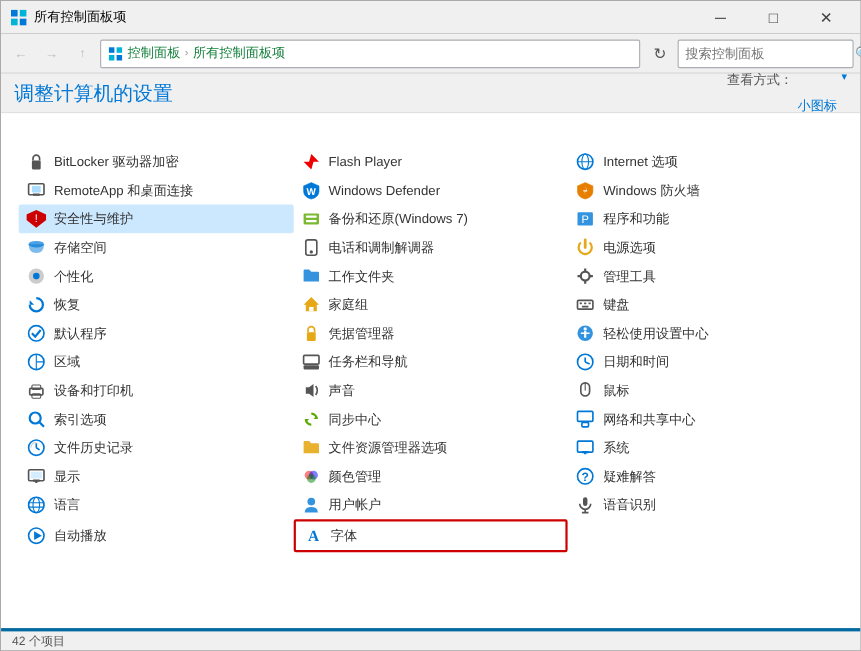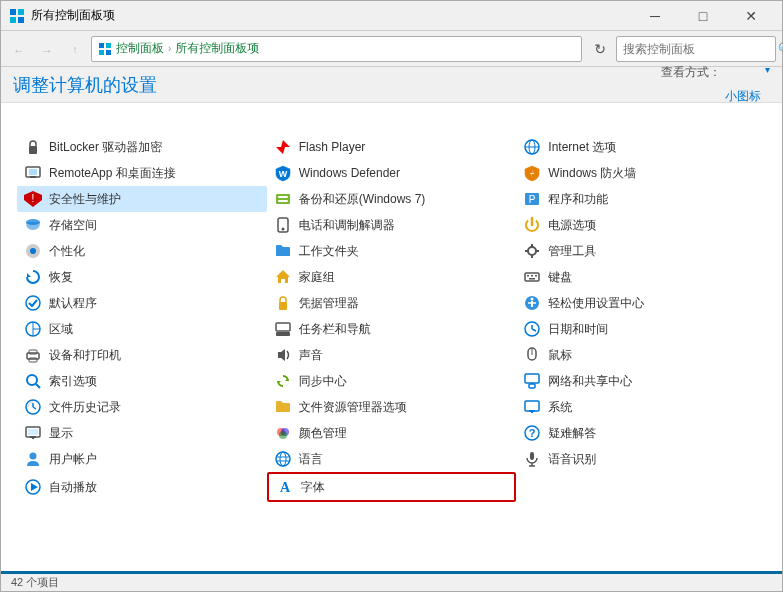--- a/index.html
+++ b/index.html
@@ -622,40 +622,40 @@
             <svg width="18" height="18" viewBox="0 0 18 18">
               <path d="M9 2 A7 7 0 1 1 2 9 A7 7 0 0 1 9 2" fill="none" stroke="#0078d7" stroke-width="1.5"></path>
               <text x="9" y="13" text-anchor="middle" fill="#0078d7" font-size="11" font-weight="bold">?</text>
             </svg>
           </div>
           <span class="cp-label">疑难解答</span>
         </div>
         <div class="cp-item">
           <div class="cp-icon">
             <svg width="18" height="18" viewBox="0 0 18 18">
-              <circle cx="9" cy="6" r="3.5" fill="#0078d7" opacity="0.8"></circle>
-              <path d="M3 16 Q3 11 9 11 Q15 11 15 16" fill="#0078d7" opacity="0.8"></path>
-            </svg>
-          </div>
-          <span class="cp-label">用户帐户</span>
-        </div>
-        <div class="cp-item">
-          <div class="cp-icon">
-            <svg width="18" height="18" viewBox="0 0 18 18">
               <circle cx="9" cy="9" r="7" fill="none" stroke="#0078d7" stroke-width="1.5"></circle>
               <ellipse cx="9" cy="9" rx="3" ry="7" fill="none" stroke="#0078d7" stroke-width="1"></ellipse>
               <line x1="2" y1="7" x2="16" y2="7" stroke="#0078d7" stroke-width="1"></line>
               <line x1="2" y1="11" x2="16" y2="11" stroke="#0078d7" stroke-width="1"></line>
             </svg>
           </div>
           <span class="cp-label">语言</span>
         </div>
         <div class="cp-item">
           <div class="cp-icon">
             <svg width="18" height="18" viewBox="0 0 18 18">
+              <circle cx="9" cy="6" r="3.5" fill="#0078d7" opacity="0.8"></circle>
+              <path d="M3 16 Q3 11 9 11 Q15 11 15 16" fill="#0078d7" opacity="0.8"></path>
+            </svg>
+          </div>
+          <span class="cp-label">用户帐户</span>
+        </div>
+        <div class="cp-item">
+          <div class="cp-icon">
+            <svg width="18" height="18" viewBox="0 0 18 18">
               <rect x="7" y="2" width="4" height="8" rx="2" fill="#555"></rect>
               <path d="M4 8 A5 5 0 0 0 14 8" fill="none" stroke="#555" stroke-width="1.5"></path>
               <line x1="9" y1="13" x2="9" y2="16" stroke="#555" stroke-width="1.5"></line>
               <line x1="6" y1="16" x2="12" y2="16" stroke="#555" stroke-width="1.5"></line>
             </svg>
           </div>
           <span class="cp-label">语音识别</span>
         </div>
         <div class="cp-item">
           <div class="cp-icon">

